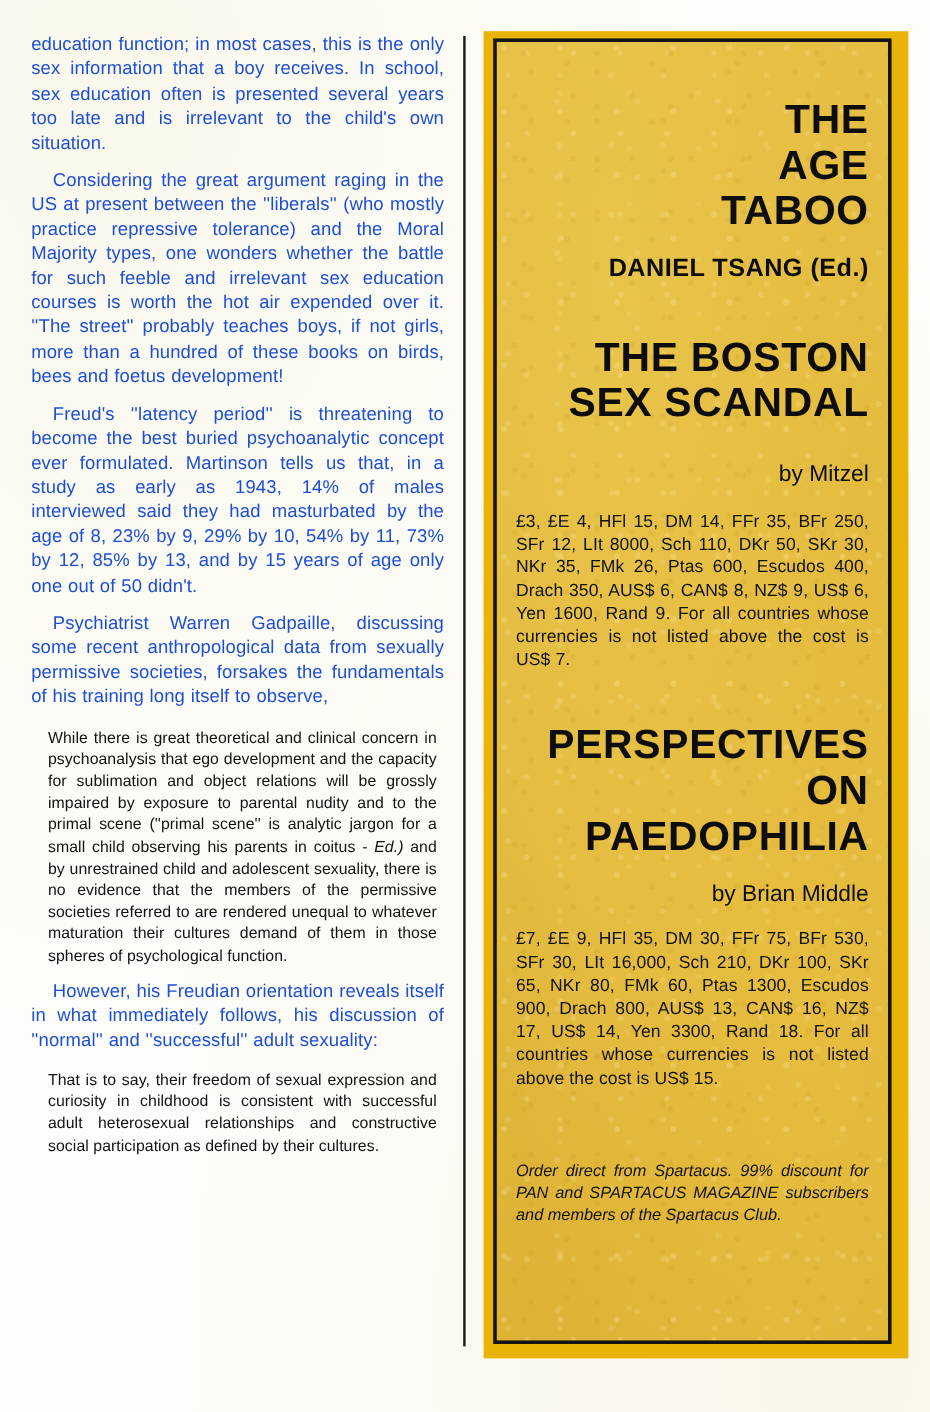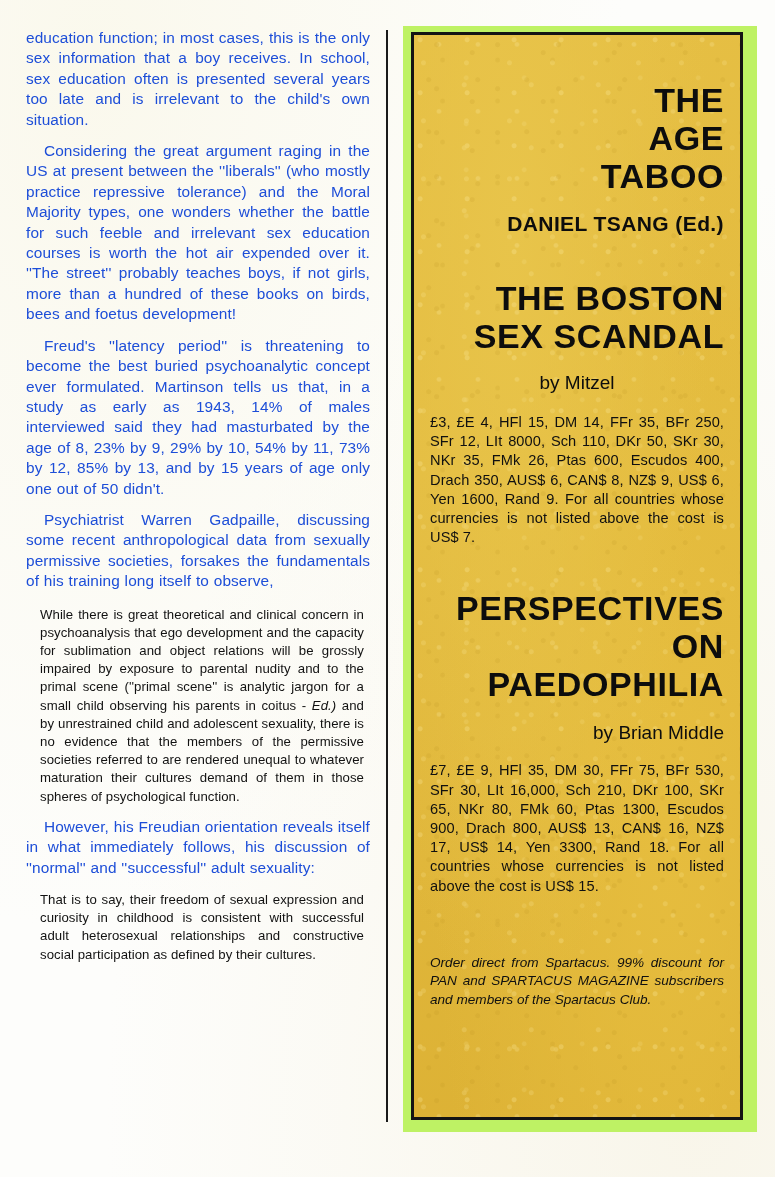--- a/index.html
+++ b/index.html
@@ -76,21 +76,21 @@
     background: #1a1a1a;
   }
 
   
   .ad-outer {
     position: absolute;
     left: 403px;
     top: 26px;
     width: 354px;
     height: 1106px;
-    background: #bef264;
+    background: #eab308;
     padding: 0;
   }
   .ad-panel {
     position: absolute;
     left: 8px;
     top: 6px;
     width: 332px;
     height: 1088px;
     background:
       radial-gradient(ellipse at 30% 18%, #e8c44a 0%, rgba(232,196,74,0) 62%),
@@ -144,21 +144,21 @@
 
   .ad-author-reg {
     font-size: 19px;
     font-weight: 400;
     line-height: 24px;
     color: #0d0d0d;
     margin: 0;
     position: relative;
   }
   .ad-author-reg.right { text-align: right; }
-  .ad-author-reg.left  { text-align: center; }
+  .ad-author-reg.left  { text-align: right; margin-top: 13px; }
 
   .ad-prices {
     font-size: 14.6px;
     line-height: 19.2px;
     color: #101010;
     text-align: justify;
     letter-spacing: 0.1px;
     margin: 0;
     position: relative;
   }

